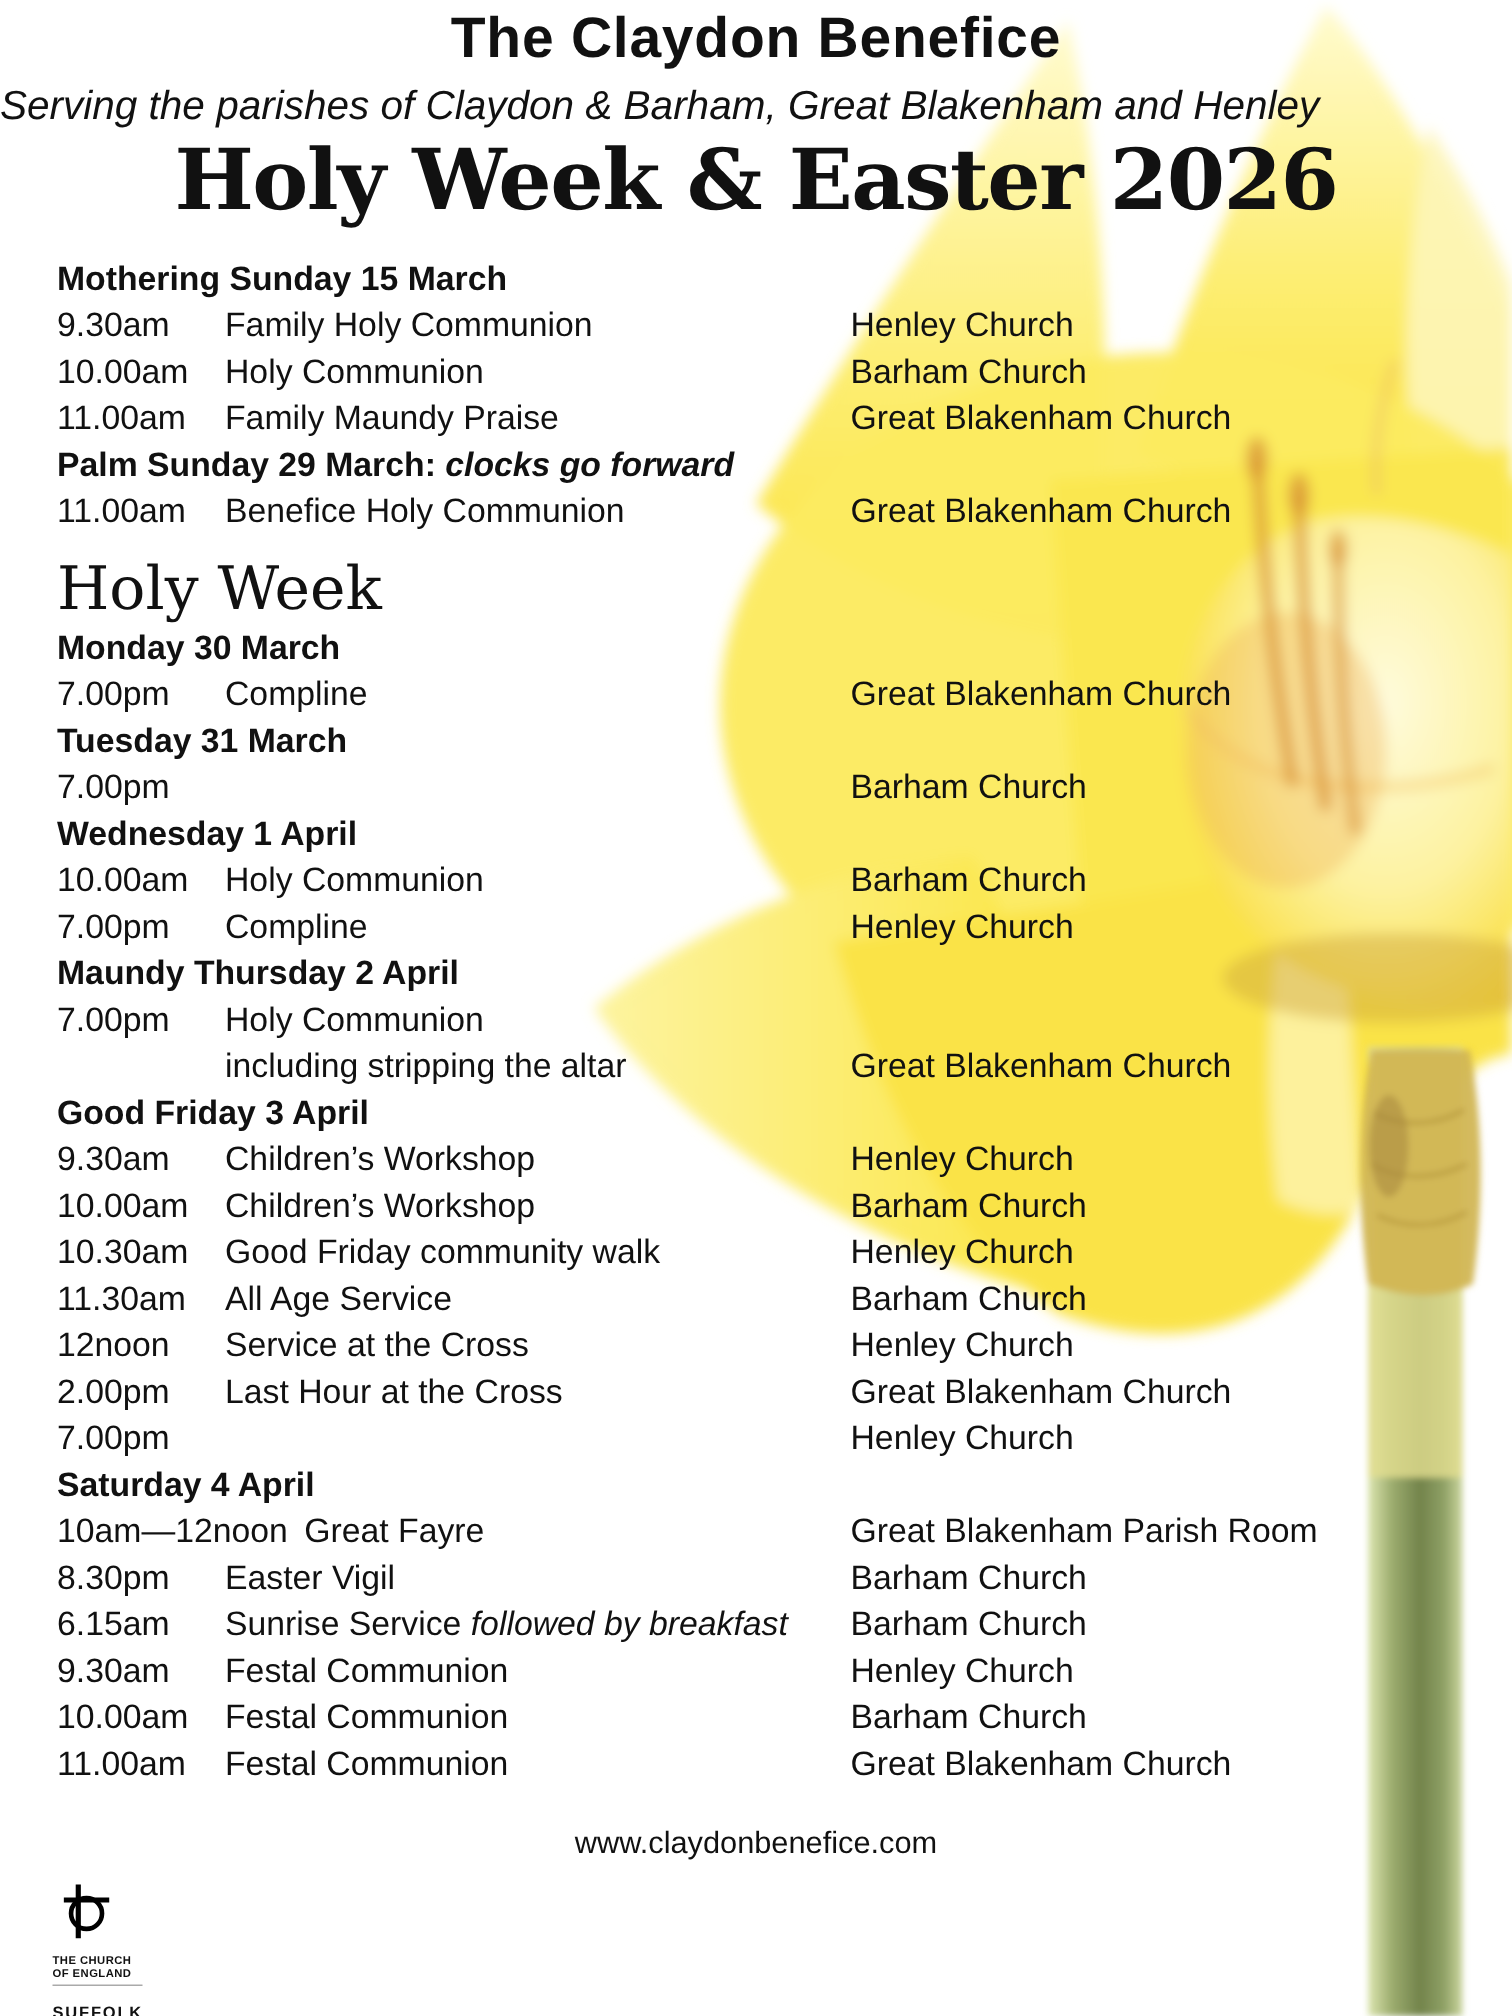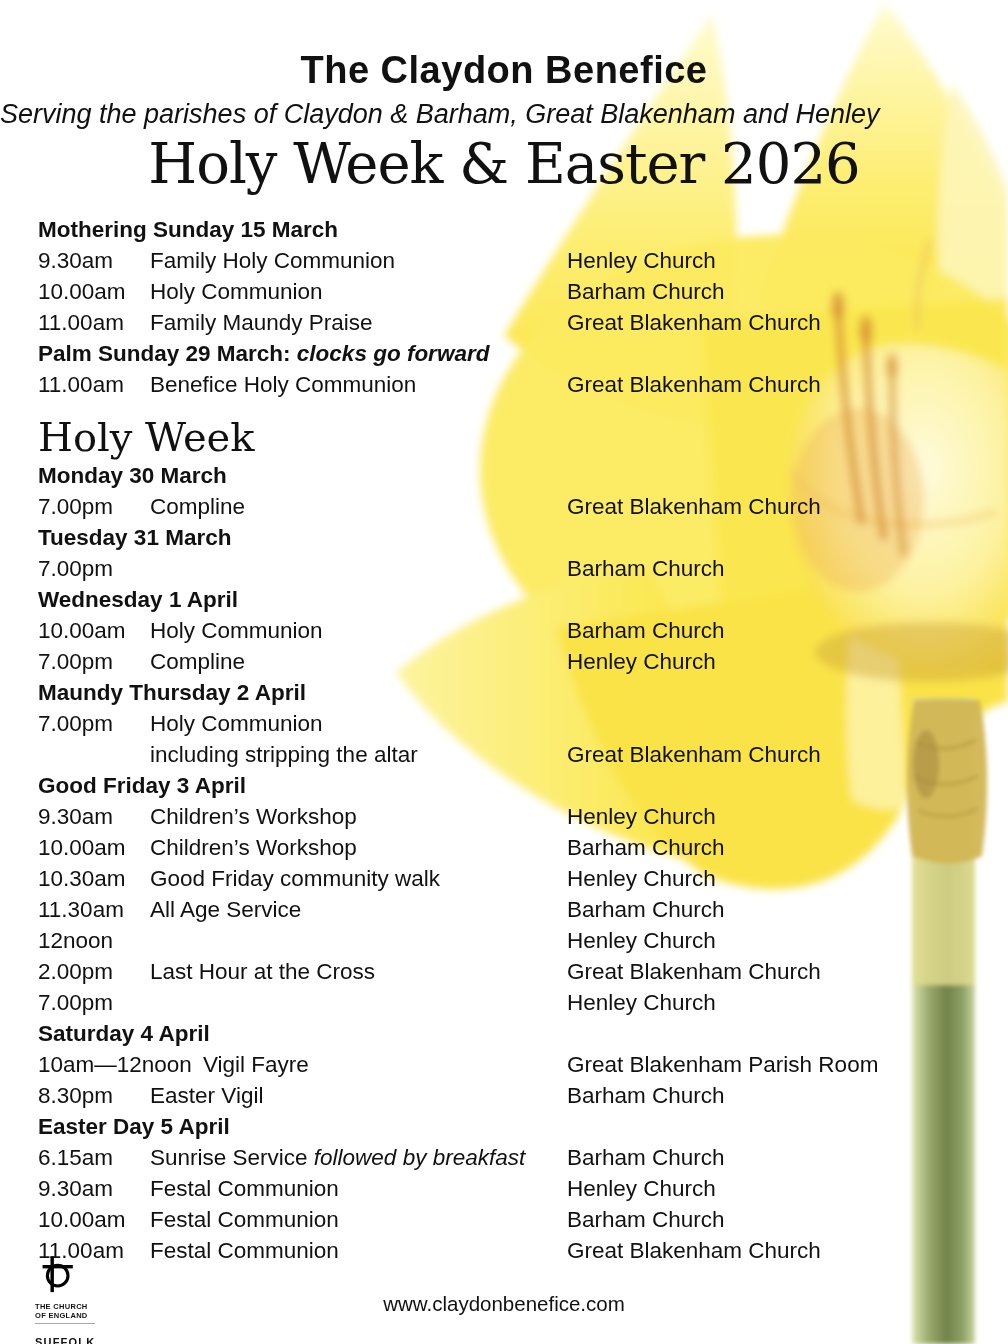--- a/index.html
+++ b/index.html
@@ -8,34 +8,34 @@
     position: relative; overflow: hidden;
     background: #ffffff;
     color: #111111;
     font-family: "Liberation Sans", sans-serif;
   }
 
   
   .daffodil-wrap { position: absolute; inset: 0; z-index: 0; }
 
   
-  .content { position: relative; z-index: 1; padding-top: 14px; margin-top: 32px; }
+  .content { position: relative; z-index: 1; padding-top: 2px; }
 
   .title {
     text-align: center; font-size: 38px; font-weight: bold;
     line-height: 48px; letter-spacing: 0.5px;
   }
   .subtitle {
     text-align: left; font-style: italic;
     font-size: 27px; line-height: 36px; margin-top: 2px;
   }
   .main-heading {
     text-align: center;
     font-family: "DejaVu Serif", serif;
-    font-size: 56px; line-height: 64px; font-weight: 400;
+    font-size: 56px; line-height: 64px; font-weight: 700;
     letter-spacing: -1px;
   }
 
   .schedule { margin-top: 18px; padding-left: 38px; }
 
   .day-title { font-weight: bold; font-size: 22.5px; line-height: 31px; }
   .day-title em { font-style: italic; font-weight: bold; }
 
   .row { position: relative; display: flex; font-size: 22.5px; line-height: 31px; }
   .row .time { flex: 0 0 112px; }
@@ -251,49 +251,49 @@
         <span class="event">Good Friday community walk</span>
         <span class="loc">Henley Church</span>
       </div>
       <div class="row">
         <span class="time">11.30am</span>
         <span class="event">All Age Service</span>
         <span class="loc">Barham Church</span>
       </div>
       <div class="row">
         <span class="time">12noon</span>
+        <span class="event">Service at the Cross</span>
         <span class="loc">Henley Church</span>
       </div>
       <div class="row">
         <span class="time">2.00pm</span>
         <span class="event">Last Hour at the Cross</span>
         <span class="loc">Great Blakenham Church</span>
       </div>
       <div class="row">
         <span class="time">7.00pm</span>
         <span class="loc">Henley Church</span>
       </div>
     </div>
 
     <div class="day-block">
       <div class="day-title">Saturday 4 April</div>
       <div class="row wide-time">
         <span class="time">10am—12noon</span>
-        <span class="event">Vigil Fayre</span>
+        <span class="event">Great Fayre</span>
         <span class="loc">Great Blakenham Parish Room</span>
       </div>
       <div class="row">
         <span class="time">8.30pm</span>
         <span class="event">Easter Vigil</span>
         <span class="loc">Barham Church</span>
       </div>
     </div>
 
     <div class="day-block">
-      <div class="day-title">Easter Day 5 April</div>
       <div class="row">
         <span class="time">6.15am</span>
         <span class="event"><span>Sunrise Service </span><em>followed by breakfast</em></span>
         <span class="loc">Barham Church</span>
       </div>
       <div class="row">
         <span class="time">9.30am</span>
         <span class="event">Festal Communion</span>
         <span class="loc">Henley Church</span>
       </div>

